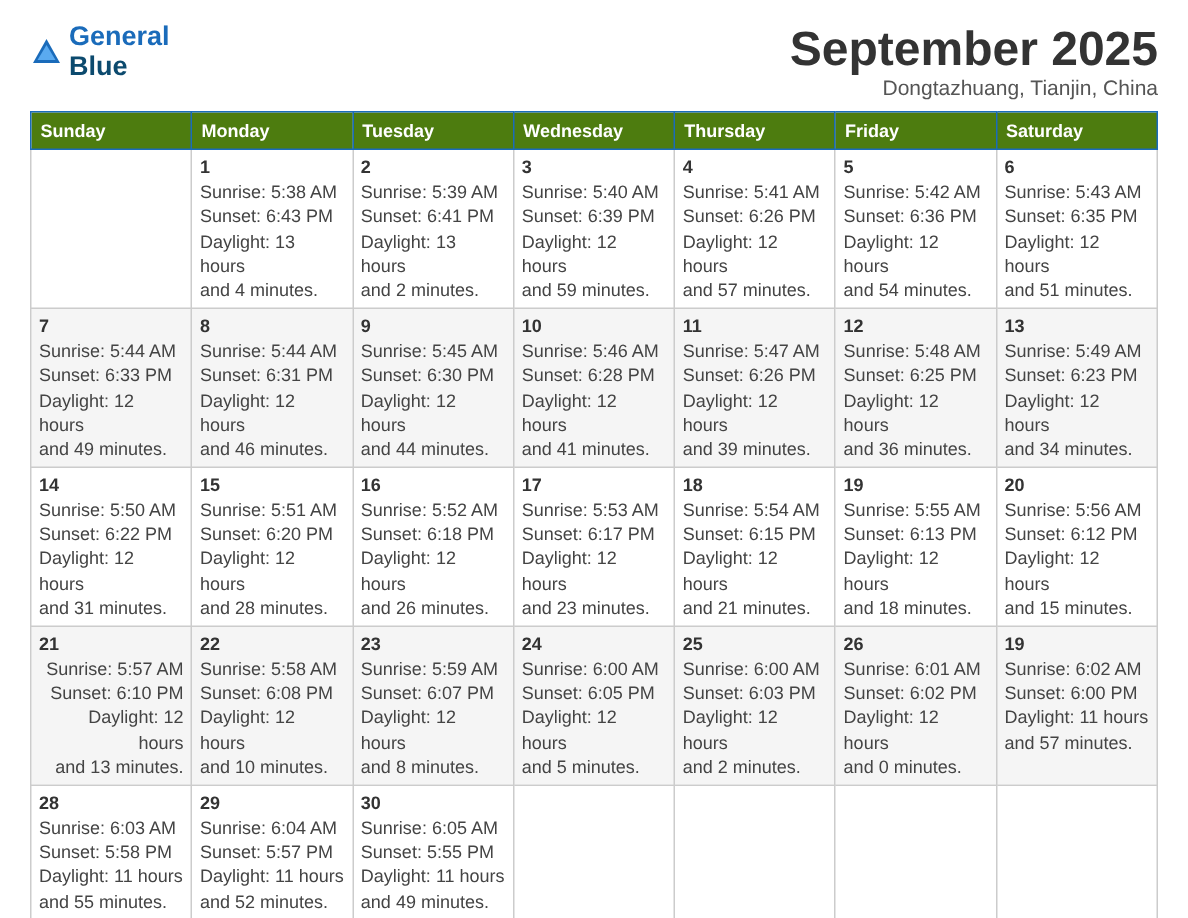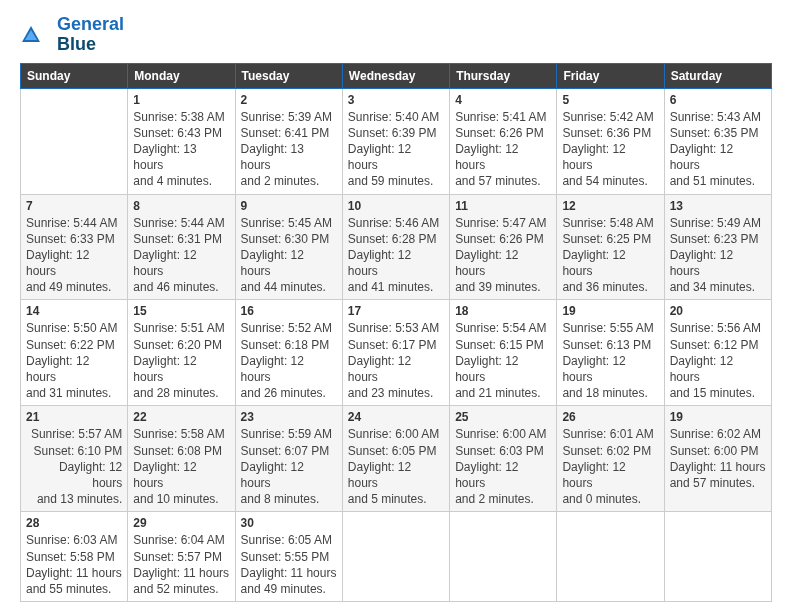--- a/index.html
+++ b/index.html
@@ -19,21 +19,21 @@
     }
     .header {
       display: flex;
       justify-content: space-between;
       align-items: flex-start;
       margin-bottom: 8px;
     }
     .logo {
       display: flex;
       align-items: center;
-      gap: 15px;
+      gap: 4px;
     }
     .logo-text {
       font-size: 18px;
       font-weight: bold;
       color: #333;
       line-height: 1.1;
     }
     .logo-text span {
       color: #1a6bba;
     }
@@ -53,21 +53,21 @@
     .location {
       font-size: 14px;
       color: #555;
     }
     table {
       width: 100%;
       border-collapse: collapse;
       flex: 1;
     }
     thead tr th {
-      background-color: #404040;
+      background-color: #4d7c0f;
       color: #fff;
       font-size: 12px;
       font-weight: bold;
       padding: 5px 6px;
       text-align: left;
       border: 1px solid #1a6bba;
       margin-top: 38px;
     }
     tbody tr td {
       border: 1px solid #ccc;
@@ -103,20 +103,24 @@
   <div class="header">
     <div class="logo">
       <svg class="logo-icon" viewBox="0 0 22 22">
         <polygon points="11,2 20,18 2,18" fill="#1a6bba"></polygon>
         <polygon points="11,6 17,16 5,16" fill="#5aaaf0"></polygon>
       </svg>
       <div class="logo-text">
         <div><span>General</span></div>
         <div><span style="color:#0c4a6e;">Blue</span></div>
       </div>
+    </div>
+    <div class="title-block">
+      <div class="month-title">September 2025</div>
+      <div class="location">Dongtazhuang, Tianjin, China</div>
     </div>
   </div>
 
   <table>
     <thead>
       <tr>
         <th>Sunday</th>
         <th>Monday</th>
         <th>Tuesday</th>
         <th>Wednesday</th>

